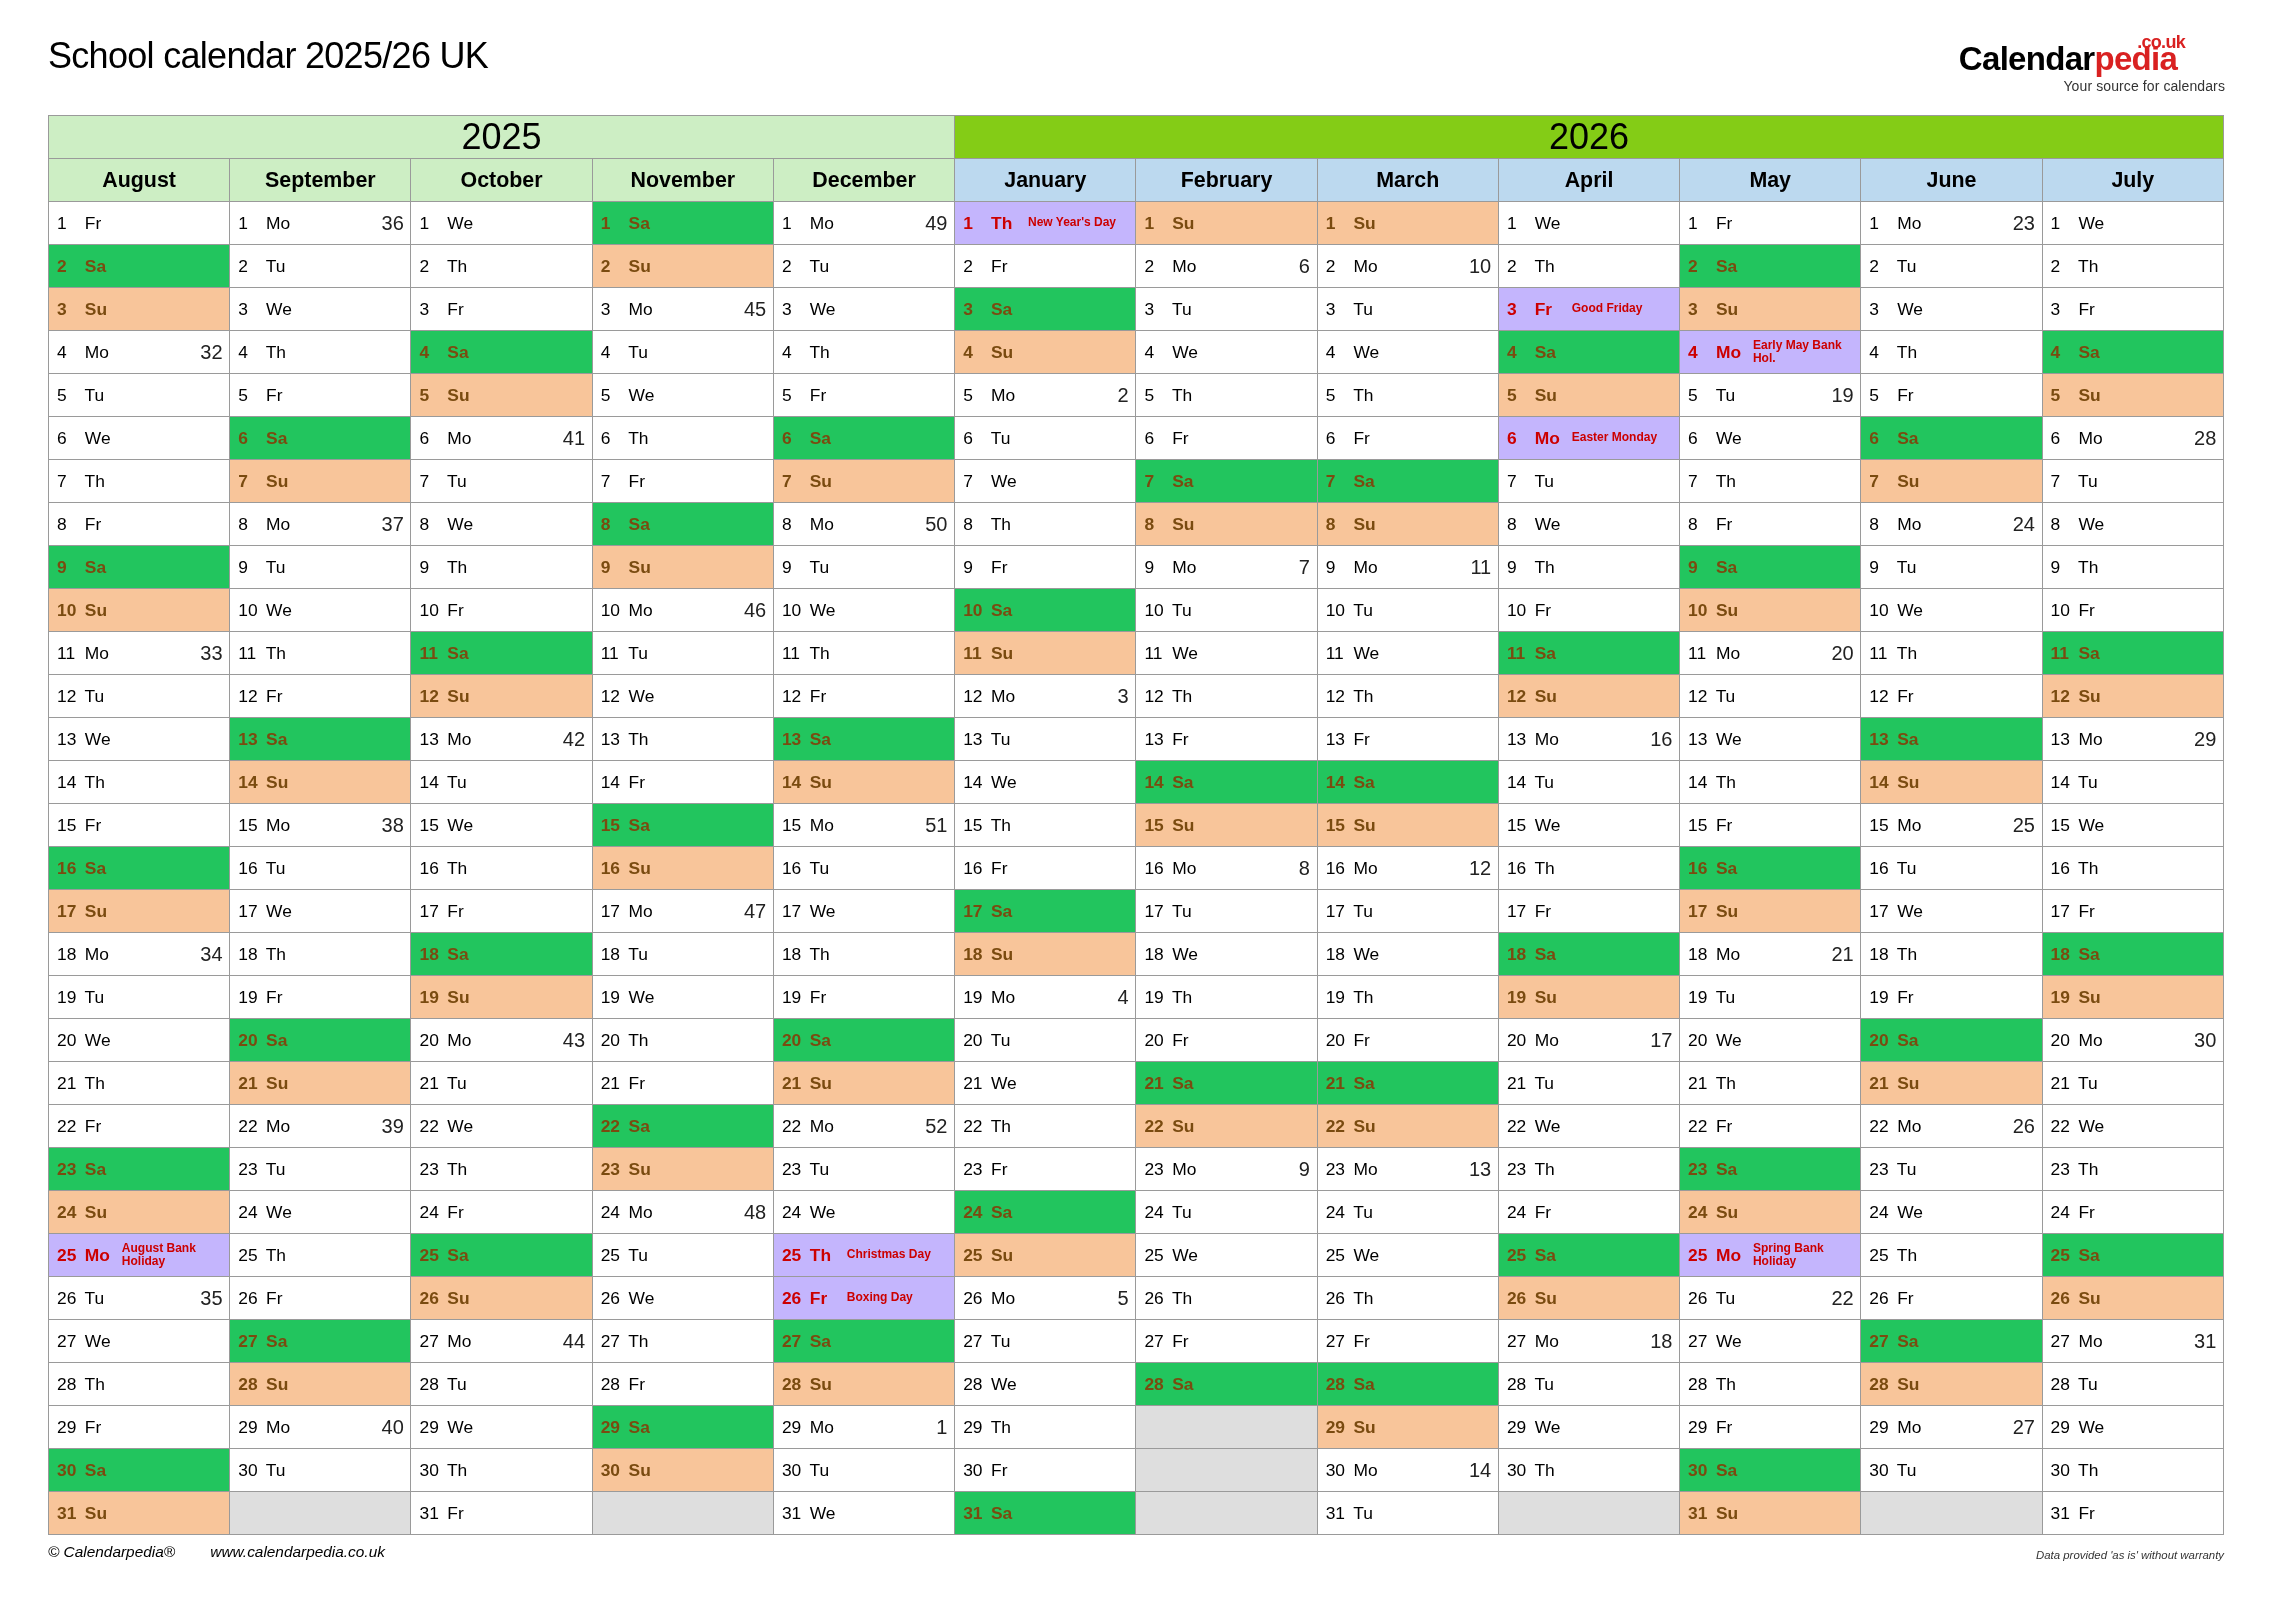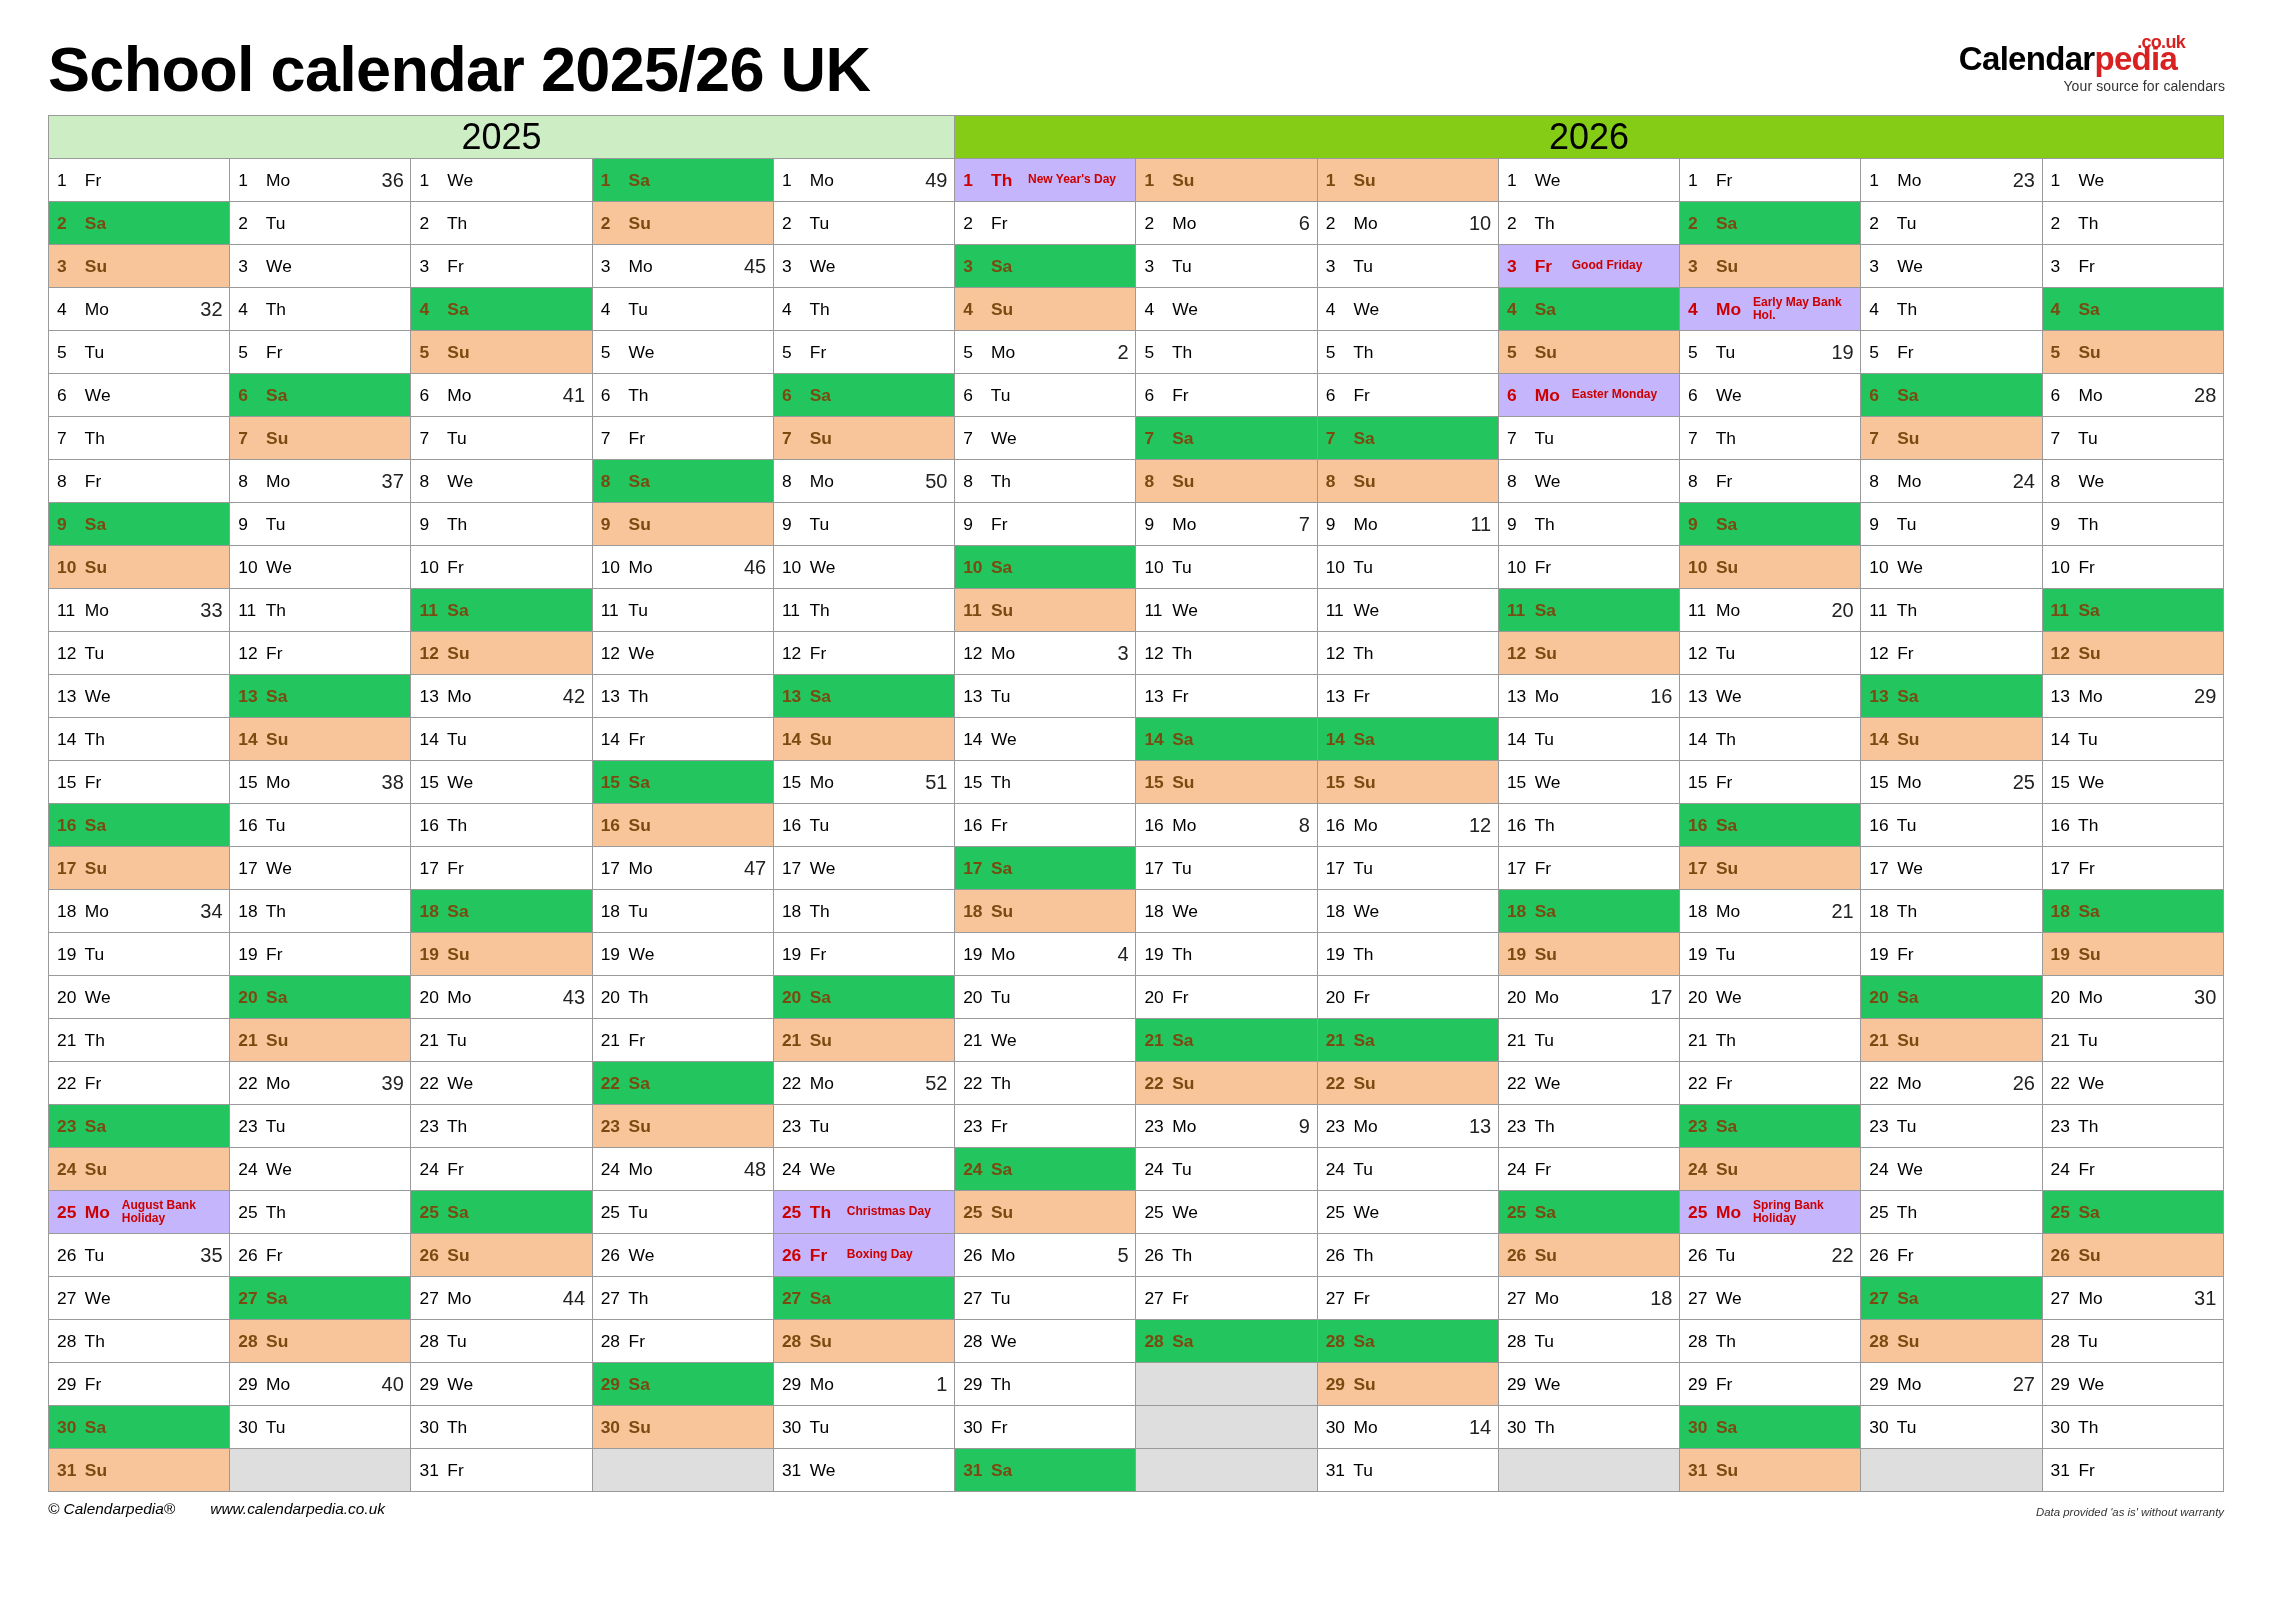--- a/index.html
+++ b/index.html
@@ -15,21 +15,21 @@
     width:2273px;height:1621px;
     box-sizing:border-box;
     padding:31px 48px 0 48px;
   }
   
   .topbar{
     display:flex;align-items:flex-start;justify-content:space-between;
     height:80px;
   }
   .title{
-    font-size:63px;font-weight:bold;letter-spacing:-0.7px;
+    font-size:36px;font-weight:normal;letter-spacing:-0.7px;
     line-height:1.0;
     padding-top:6.7px;
   }
   .brand{text-align:right;line-height:1;padding-top:10.7px;}
   .brand .logo{
     font-size:33px;font-weight:bold;letter-spacing:-0.7px;
   }
   .brand .logo .red{color:#d92121;}
   .brand .logo .sup{
     font-size:18px;color:#d92121;font-weight:bold;
@@ -120,20 +120,34 @@
         <col style="width: 181px;">
         <col style="width: 181px;">
         <col style="width: 181px;">
         <col style="width: 181px;">
       </colgroup>
     <thead>
       <tr>
         <th class="yearhead y2025" colspan="5">2025</th>
         <th class="yearhead y2026" colspan="7">2026</th>
       </tr>
+      <tr id="month-header-row">
+          <th class="monthhead m2025">August</th>
+          <th class="monthhead m2025">September</th>
+          <th class="monthhead m2025">October</th>
+          <th class="monthhead m2025">November</th>
+          <th class="monthhead m2025">December</th>
+          <th class="monthhead m2026 sepleft">January</th>
+          <th class="monthhead m2026">February</th>
+          <th class="monthhead m2026">March</th>
+          <th class="monthhead m2026">April</th>
+          <th class="monthhead m2026">May</th>
+          <th class="monthhead m2026">June</th>
+          <th class="monthhead m2026">July</th>
+        </tr>
     </thead>
     <tbody id="cal-body">
         <tr>
           <td class="daycell">
             <span class="dn"><span class="num">1</span> Fr</span>
           </td>
           <td class="daycell">
             <span class="dn"><span class="num">1</span> Mo</span>
             <span class="wk">36</span>
           </td>

